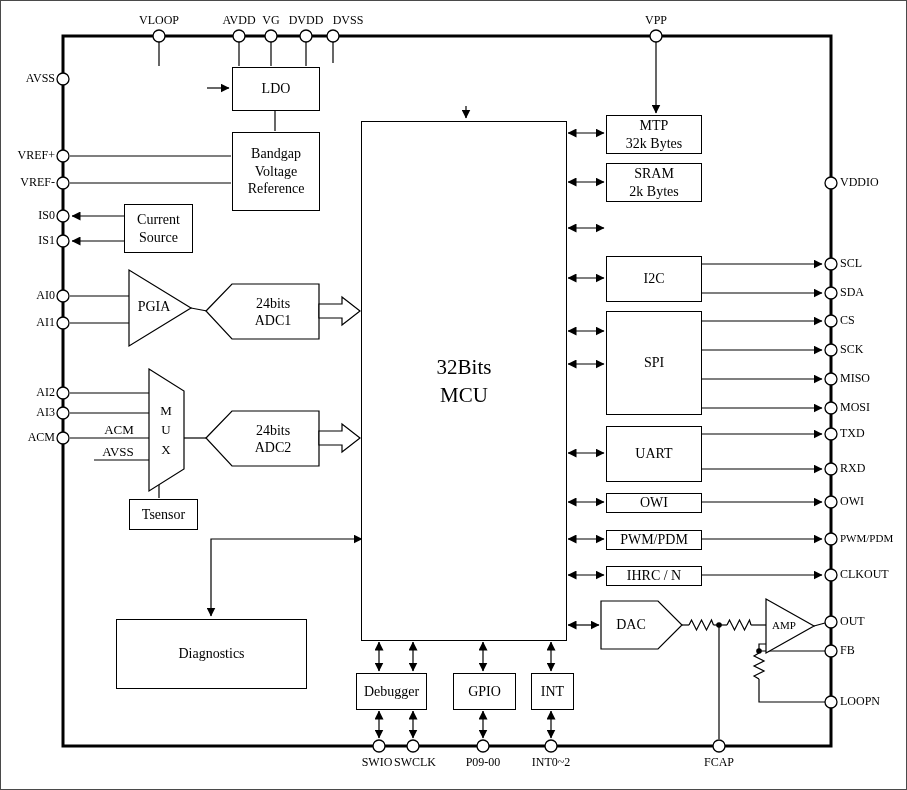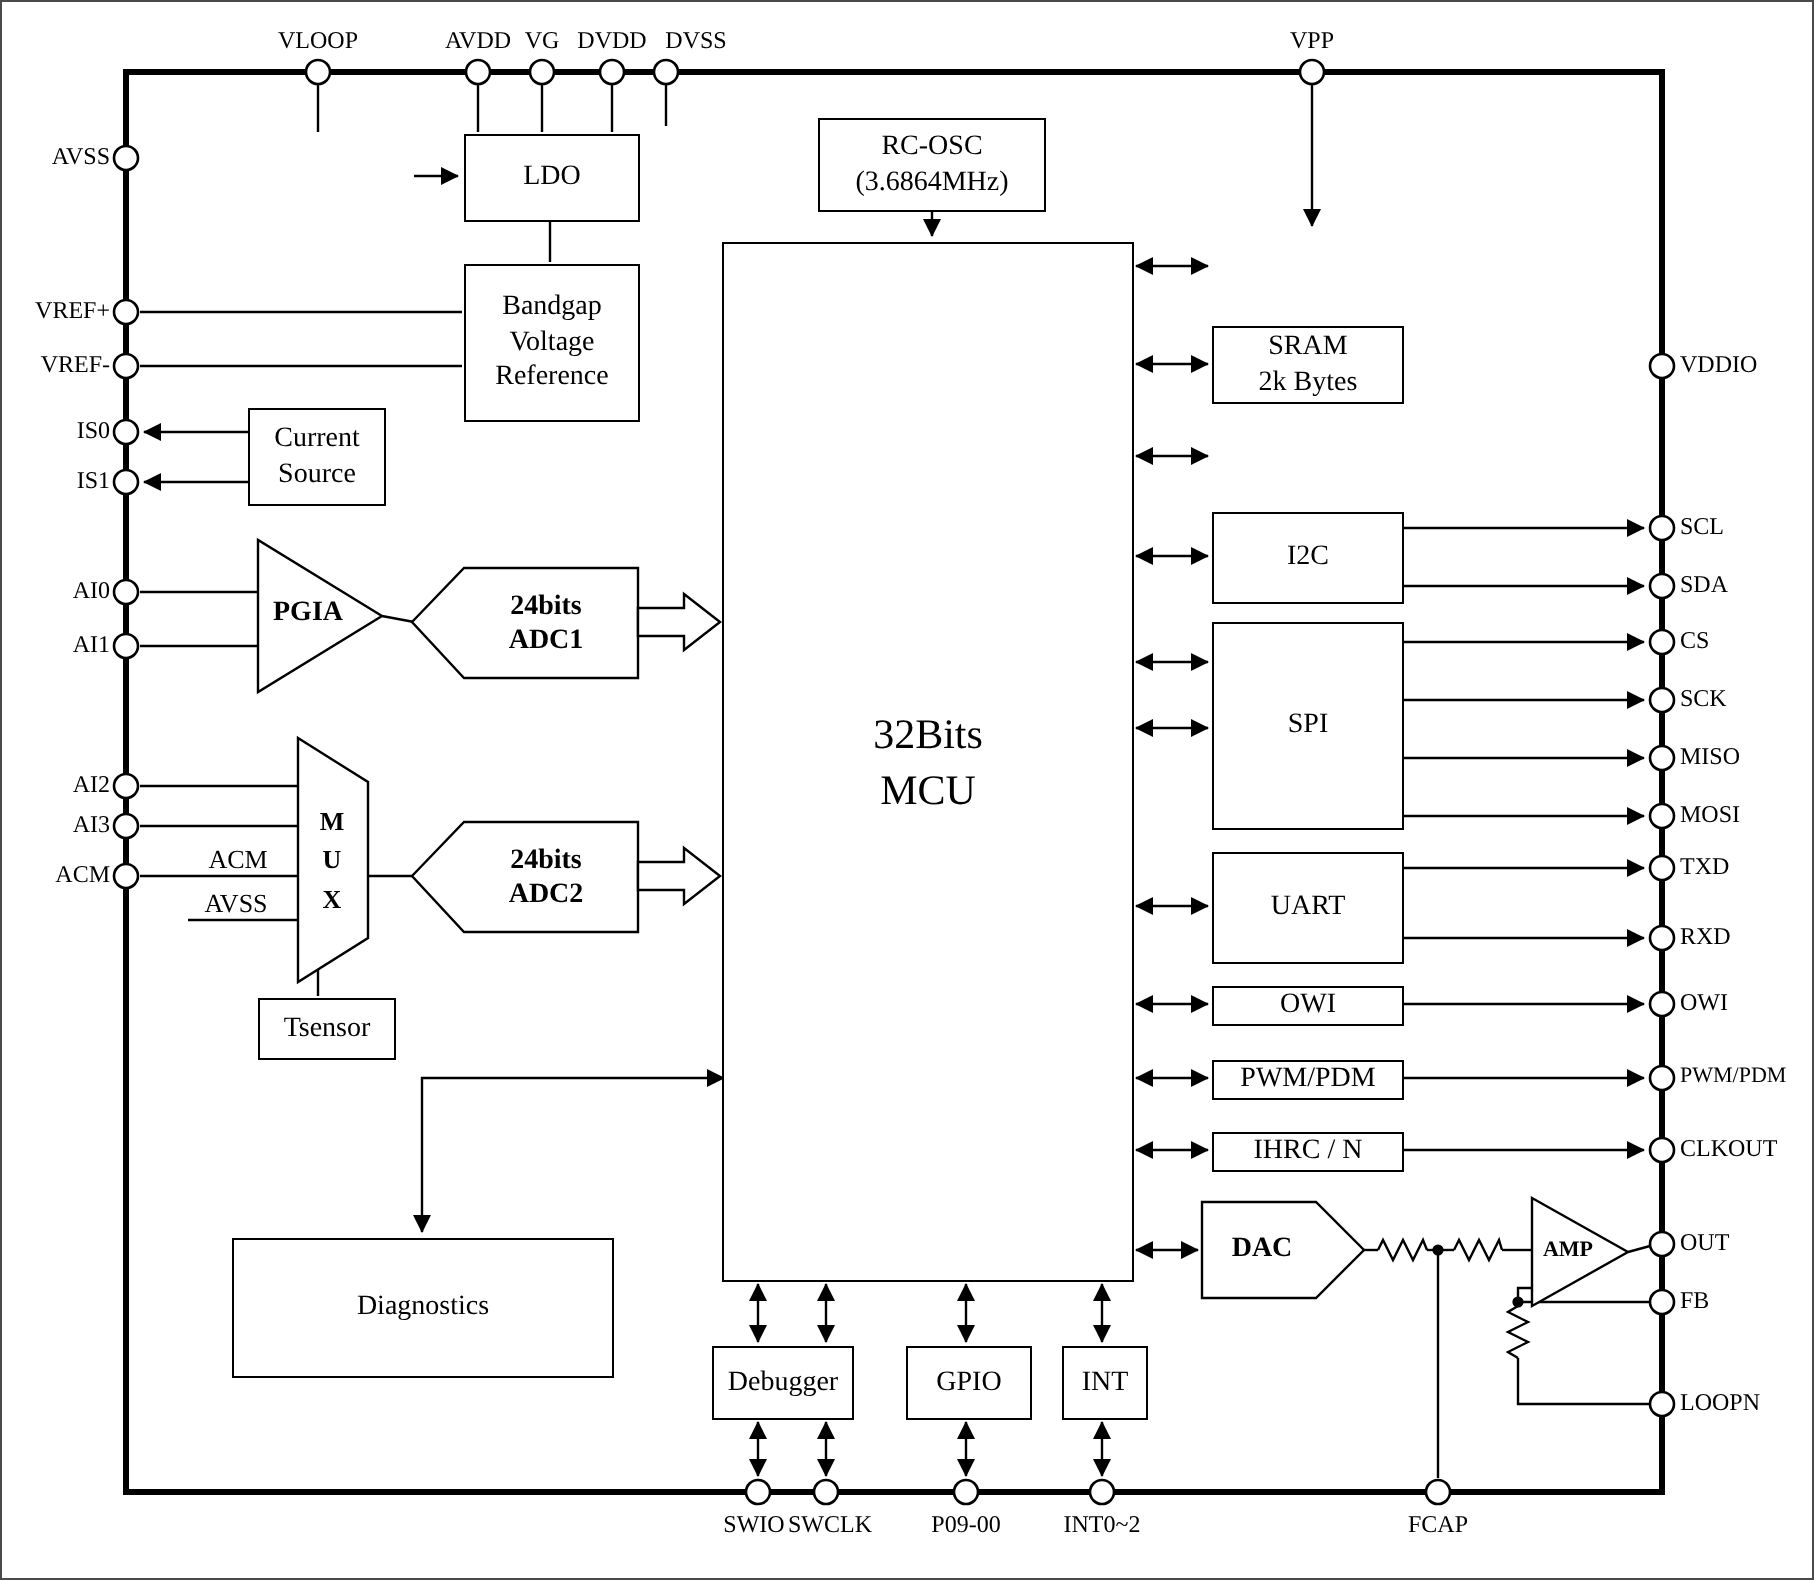--- a/index.html
+++ b/index.html
@@ -2,21 +2,21 @@
 <html><head>
 <meta charset="utf-8">
 <style>
   * { margin:0; padding:0; box-sizing:border-box; }
   html,body { background:#fff; }
   body { font-family:"Liberation Serif","DejaVu Serif",serif; color:#000; }
   .canvas { position:relative; width:907px; height:790px; background:#fff; border:1px solid #4a4a4a; overflow:hidden; }
   .canvas svg { position:absolute; left:0; top:0; }
   .blk { position:absolute; border:1px solid #000; background:#fff; display:flex; align-items:center; justify-content:center;
          text-align:center; white-space:pre-line; font-size:14px; line-height:1.25; }
-  .noborder { border:none; background:transparent;font-weight:bold; }
+  .noborder { border:none; background:transparent; }
   .lbl { position:absolute; font-size:12px; white-space:nowrap; height:15px; line-height:15px;font-family:Liberation Serif, serif; }
   .tc { text-align:center; }
   .tr { text-align:right; }
   .mcu-text { font-size:21px; line-height:1.35; }
   .vtext { line-height:1.5; font-size:13px; }
   .small { font-size:11px; }
 </style>
 </head>
 <body>
 
@@ -151,31 +151,31 @@
     <circle cx="830" cy="701" r="6"></circle>
     <circle cx="378" cy="745" r="6"></circle>
     <circle cx="412" cy="745" r="6"></circle>
     <circle cx="482" cy="745" r="6"></circle>
     <circle cx="550" cy="745" r="6"></circle>
     <circle cx="718" cy="745" r="6"></circle>
   </g>
 </svg>
 
 <div class="blk" style="left:231px;top:66px;width:88px;height:44px">LDO</div>
-<div class="blk" style="left:408px;top:58px;width:114px;height:47px">RC-OSC
-(3.6864MHz)</div>
 <div class="blk" style="left:231px;top:131px;width:88px;height:79px">Bandgap
 Voltage
 Reference</div>
 <div class="blk" style="left:123px;top:203px;width:69px;height:49px">Current
 Source</div>
 <div class="blk" style="left:128px;top:498px;width:69px;height:31px">Tsensor</div>
 <div class="blk" style="left:115px;top:618px;width:191px;height:70px">Diagnostics</div>
 <div class="blk mcu-text" style="left:360px;top:120px;width:206px;height:520px">32Bits
 MCU</div>
+<div class="blk" style="left:605px;top:114px;width:96px;height:39px">MTP
+32k Bytes</div>
 <div class="blk" style="left:605px;top:162px;width:96px;height:39px">SRAM
 2k Bytes</div>
 <div class="blk" style="left:605px;top:255px;width:96px;height:46px">I2C</div>
 <div class="blk" style="left:605px;top:310px;width:96px;height:104px">SPI</div>
 <div class="blk" style="left:605px;top:425px;width:96px;height:56px">UART</div>
 <div class="blk" style="left:605px;top:492px;width:96px;height:20px">OWI</div>
 <div class="blk" style="left:605px;top:529px;width:96px;height:20px">PWM/PDM</div>
 <div class="blk" style="left:605px;top:565px;width:96px;height:20px">IHRC / N</div>
 <div class="blk" style="left:355px;top:672px;width:71px;height:37px">Debugger</div>
 <div class="blk" style="left:452px;top:672px;width:63px;height:37px">GPIO</div>

